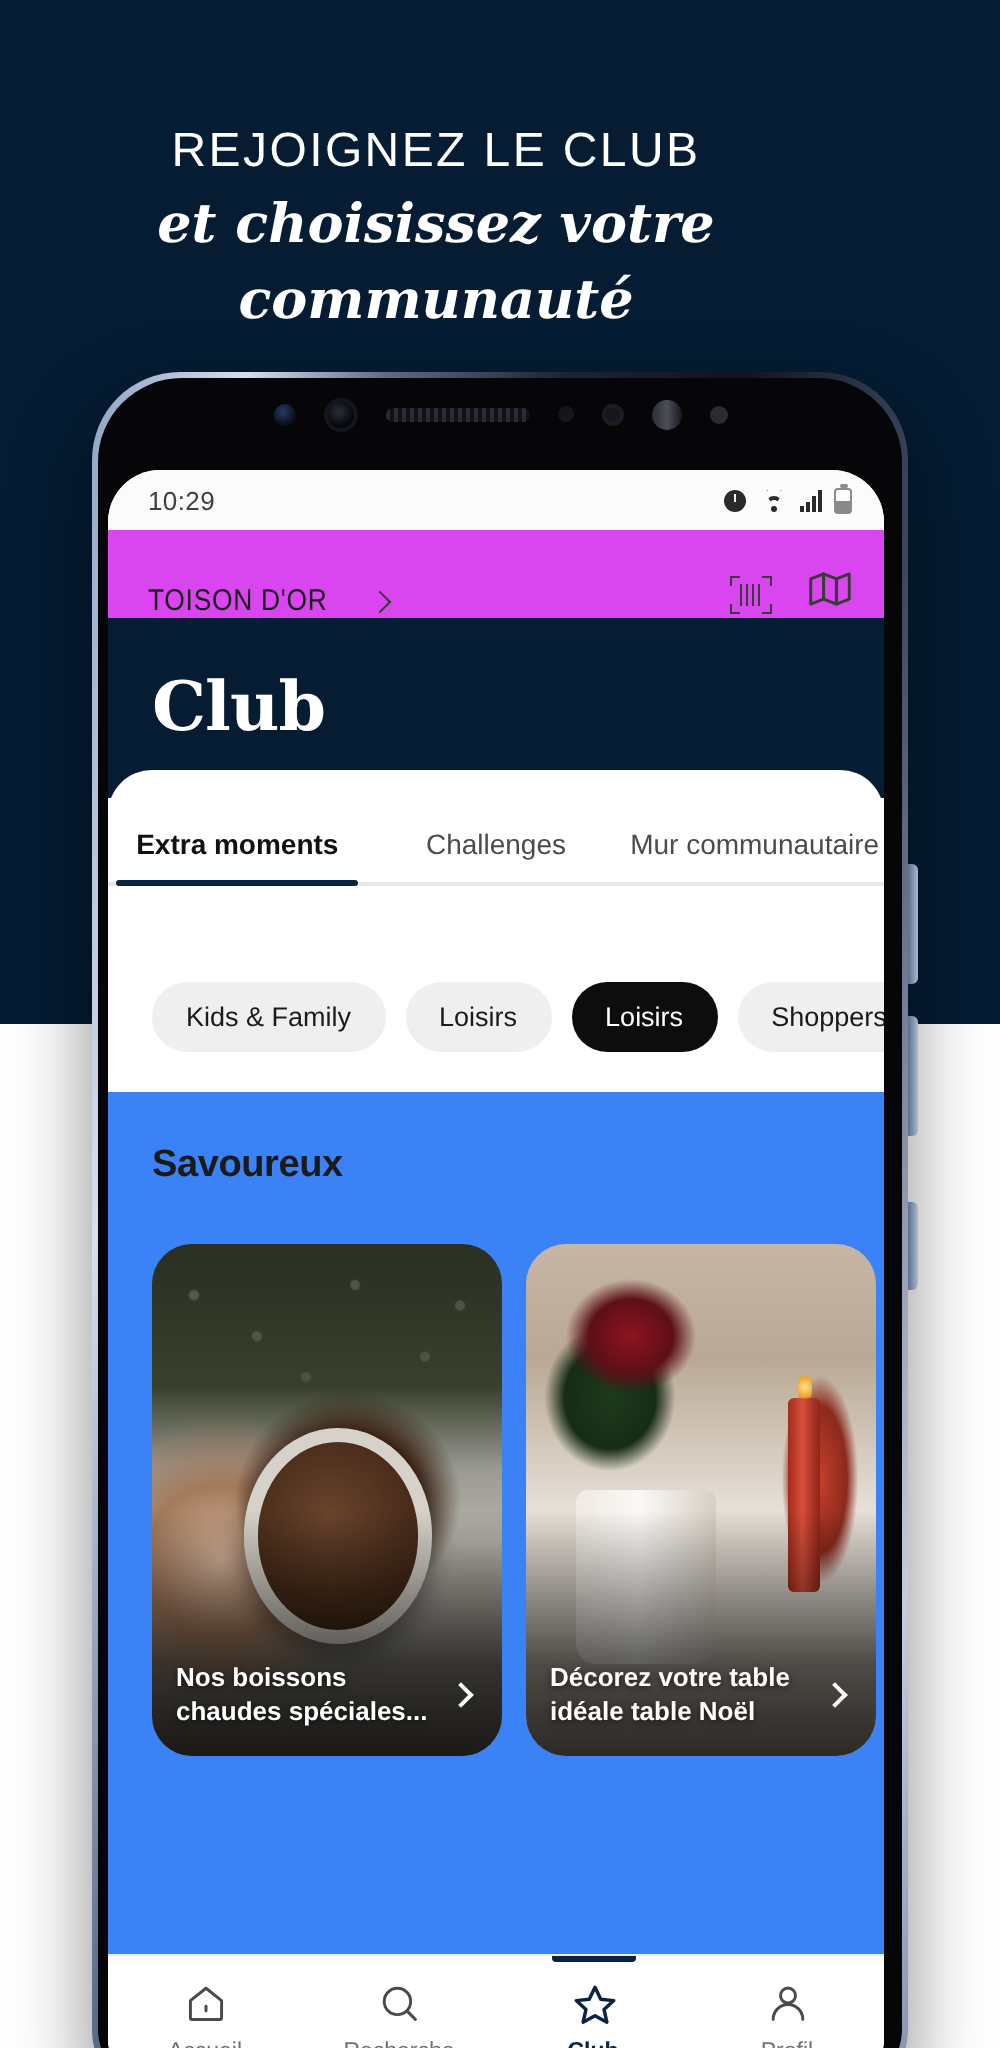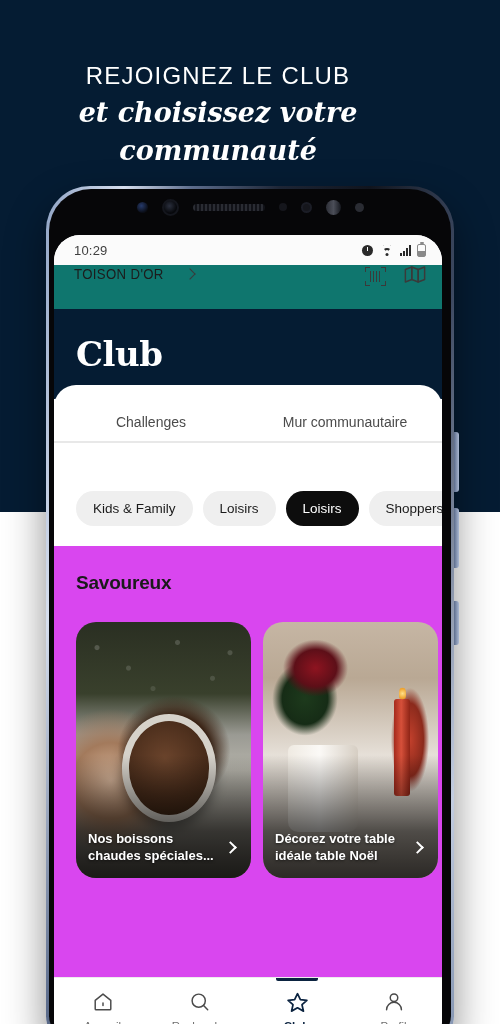--- a/index.html
+++ b/index.html
@@ -132,22 +132,22 @@
     position:relative; background:linear-gradient(to top,#8a8a8a 50%,#fbfbfb 50%);
   }
   .ico-batt::after {
     content:""; position:absolute; left:2px; top:-3px; width:4px; height:2px;
     background:#8a8a8a; border-radius:1px;
   }
 
   
   .app-header {
     flex:0 0 44px; height:44px;
-    display:flex; align-items:flex-start; justify-content:space-between;
-    padding:0 16px 0 20px; background:#0f766e;
+    display:flex; align-items:flex-end; justify-content:space-between;
+    padding:0 16px 0 20px; background:#d946ef;
   }
   .store-crumb { display:flex; align-items:center; gap:10px; }
   .store-name {
     font-size:15px; font-weight:400; color:#1c1c1c;
     letter-spacing:0.4px; font-stretch:condensed;
     transform:scaleX(0.88); transform-origin:left center;
   }
   .chev-right {
     width:8px; height:8px; border-right:1.6px solid #3a3a3a;
     border-top:1.6px solid #3a3a3a; transform:rotate(45deg);
@@ -205,21 +205,21 @@
   }
   .chips {
     display:flex; gap:10px; margin-top:26px; align-items:center;
   }
   .chip {
     background:#efefef; color:#1a1a1a; border-radius:20px;
     padding:10px 17px; font-size:13.5px; font-weight:500; white-space:nowrap;
   }
   .chip.selected { background:#0d0d0d; color:#ffffff; }
 
-  .gray-section { flex:1; background:#d946ef; padding:26px 22px 0 22px; }
+  .gray-section { flex:1; background:#3b82f6; padding:26px 22px 0 22px; }
   .section-title {
     font-size:19px; font-weight:700; color:#1a1a1a; letter-spacing:-0.2px;
   }
 
   .cards { display:flex; gap:12px; margin-top:28px; }
   .card {
     width:175px; height:256px; border-radius:20px; overflow:hidden;
     position:relative; flex:0 0 175px;
   }
   .card-img { position:absolute; inset:0; }
@@ -378,20 +378,21 @@
         </div>
       </div>
 
       <div class="hero">
         <div class="hero-title">Club</div>
       </div>
 
       <div class="sheet">
 
         <div class="tabs">
+          <div class="tab active">Extra moments</div>
           <div class="tab">Challenges</div>
           <div class="tab">Mur communautaire</div>
         </div>
 
         <div class="scrollarea">
 
           <div class="choose-block">
             <div class="chips">
               <div class="chip">Kids &amp; Family</div>
               <div class="chip">Loisirs</div>

